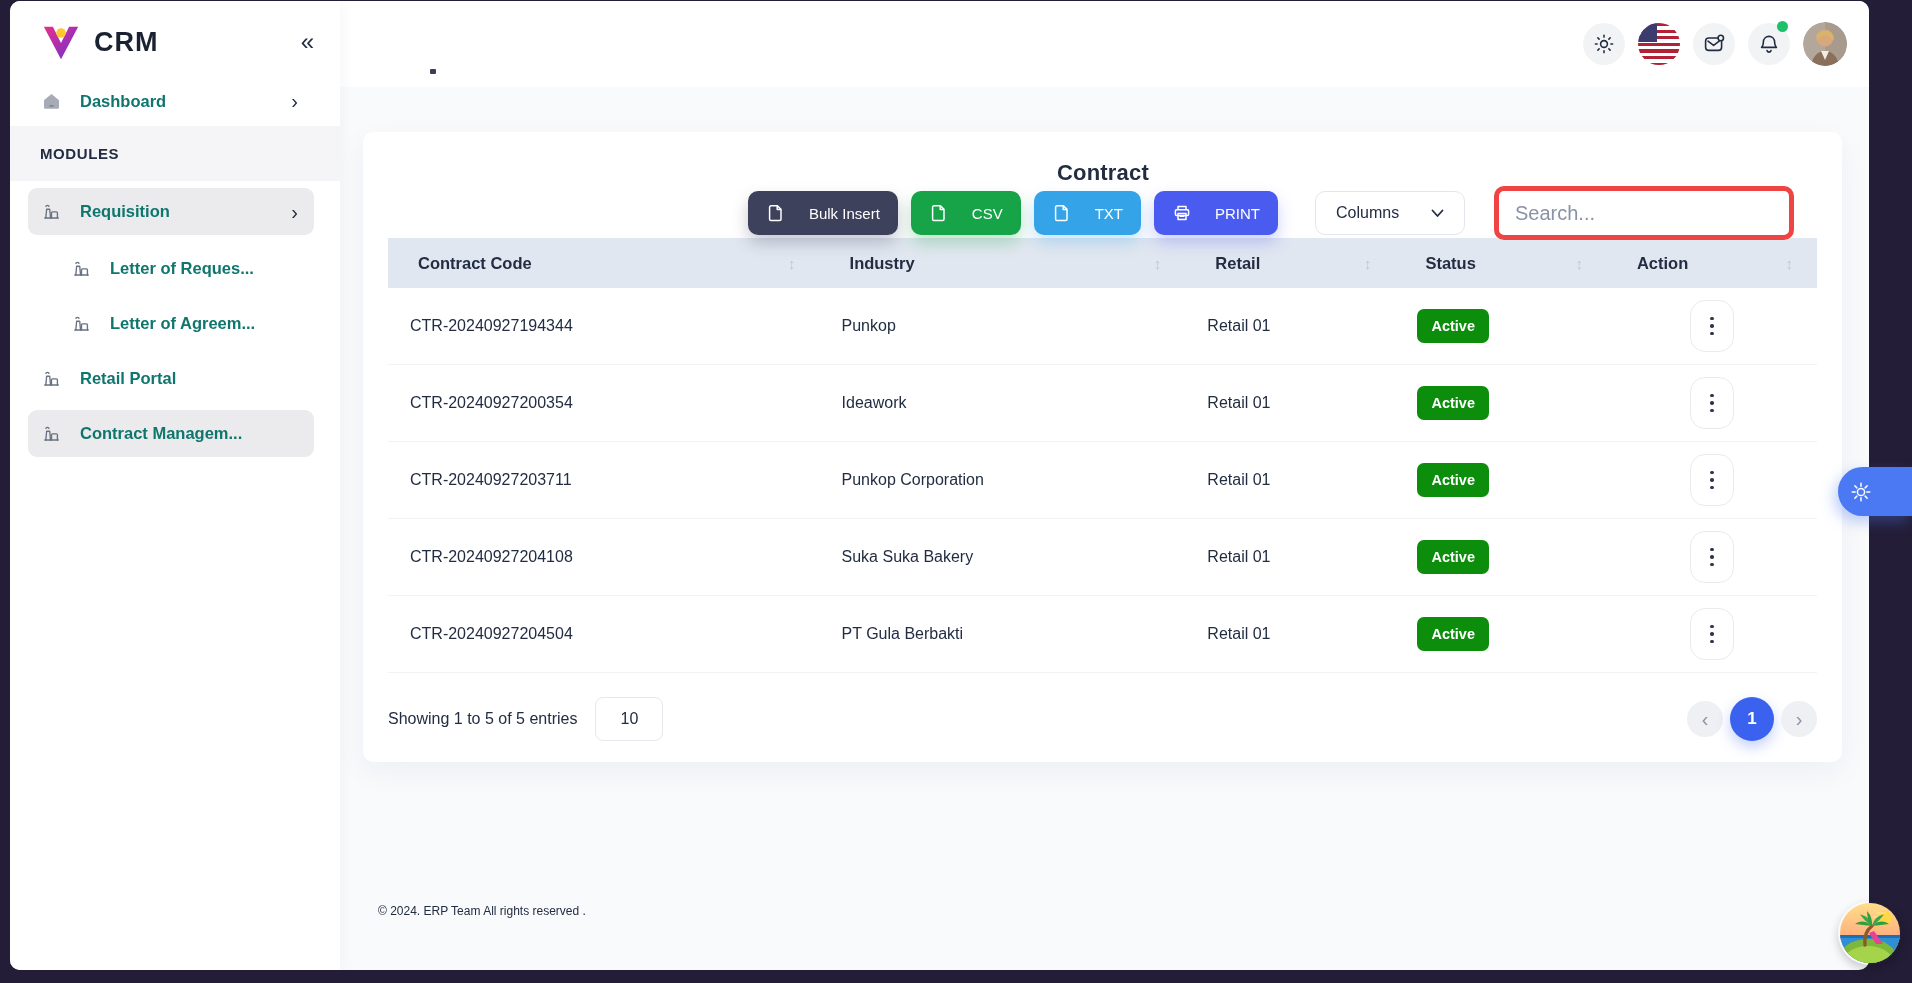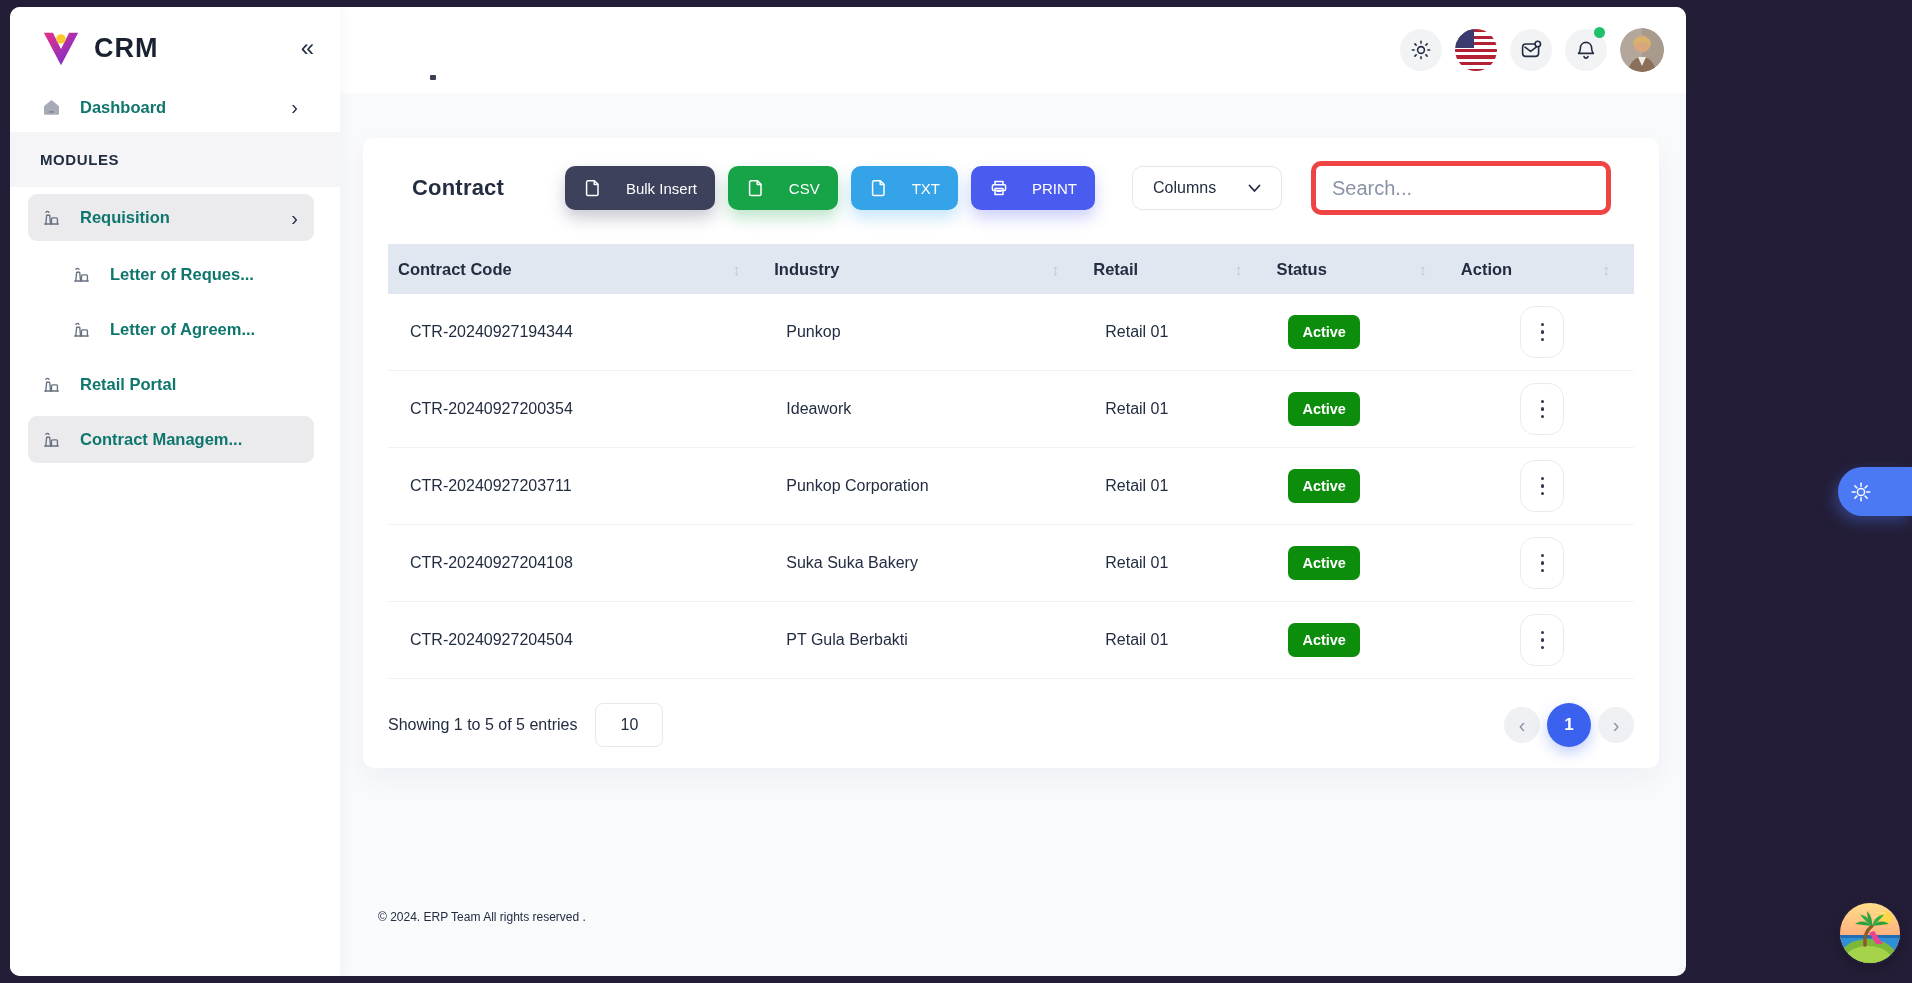--- a/index.html
+++ b/index.html
@@ -1,18 +1,18 @@
 <!DOCTYPE html>
 <html><head>
 <meta charset="utf-8">
 <style>
   html,body{margin:0;padding:0;}
   body{width:1912px;height:983px;background:#231d37;font-family:"Liberation Sans",sans-serif;-webkit-font-smoothing:antialiased;}
   .frame{position:relative;width:1912px;height:983px;overflow:hidden;}
-  .app{position:absolute;left:10px;top:7px;width:1676px;height:969px;background:#f9fafb;border-radius:10px;overflow:hidden;display:flex;}
+  .app{position:absolute;left:10px;top:1px;width:1859px;height:969px;background:#f9fafb;border-radius:10px;overflow:hidden;display:flex;}
 
   
   .sidebar{width:330px;min-width:330px;background:#ffffff;box-shadow:2px 0 14px rgba(20,20,40,.04);z-index:2;}
   .brand-row{height:70px;display:flex;align-items:center;padding:6px 26px 0 30px;}
   .brand-logo{width:42px;height:40px;display:block;}
   .brand-name{font-size:27px;font-weight:700;color:#1a2232;letter-spacing:1px;margin-left:12px;}
   .collapse-btn{margin-left:auto;color:#232d42;font-size:24px;line-height:1;cursor:pointer;}
   .collapse-btn::after{content:"\00AB";}
   .nav-row{display:flex;align-items:center;height:44px;color:#0f766e;font-size:16.5px;font-weight:600;cursor:pointer;}
   .nav-dashboard{margin:2px 26px 0 18px;padding:0 16px 0 14px;}
@@ -36,37 +36,37 @@
   .icon-btn svg{width:24px;height:24px;}
   .flag-circle{width:42px;height:42px;border-radius:50%;overflow:hidden;position:relative;background:repeating-linear-gradient(#b22234 0 3.3px,#ffffff 3.3px 6.6px);cursor:pointer;}
   .flag-circle::before{content:"";position:absolute;left:0;top:0;width:19px;height:19px;background:#3c3b6e;}
   .green-dot{position:absolute;top:-2px;right:2px;width:11px;height:11px;border-radius:50%;background:#1fc06a;}
   .avatar{width:44px;height:44px;border-radius:50%;overflow:hidden;cursor:pointer;}
   .avatar svg{display:block;width:44px;height:44px;}
 
   
   .content{flex:1;position:relative;padding:45px 27px 0 23px;}
   .card{background:#fff;border-radius:10px;height:630px;box-shadow:0 10px 30px rgba(17,38,146,.05);}
-  .card-head{display:flex;align-items:center;padding:28px 48px 0 49px;height:44px;}
+  .card-head{display:flex;align-items:center;padding:28px 48px 0 49px;height:44px;flex-direction:column;}
   .card-title{margin:0;font-size:22px;font-weight:600;color:#232d42;letter-spacing:.2px;}
   .head-actions{margin-left:auto;display:flex;align-items:center;gap:13px;}
   .btn{display:flex;align-items:center;gap:23px;height:44px;border:none;border-radius:10px;color:#fff;font-size:15px;font-weight:500;font-family:inherit;padding:0 18px;cursor:pointer;}
   .btn svg{width:20px;height:20px;}
   .btn-dark{background:#3d415c;box-shadow:0 8px 16px rgba(61,65,92,.28);}
   .btn-csv{background:#17a348;box-shadow:0 8px 16px rgba(23,163,72,.28);}
   .btn-txt{background:#35a3e8;box-shadow:0 8px 16px rgba(53,163,232,.28);}
   .btn-print{background:#4a5bef;box-shadow:0 8px 16px rgba(74,91,239,.28);}
   .btn-columns{margin-left:24px;background:#fff;border:1px solid #e3e6ec;color:#232d42;width:150px;justify-content:space-between;padding:8px 20px;border-radius:10px;font-size:16px;}
   .btn-columns svg{width:13px;height:9px;}
   .search-input{width:258px;height:44px;margin-left:16px;border:5px solid #ef4444;border-radius:10px;padding:0 16px;font-size:20px;font-family:inherit;color:#0369a1;outline:none;background:#fff;}
   .search-input::placeholder{color:#8a92a6;}
 
   table.grid{width:calc(100% - 50px);margin:34px 25px 0 25px;border-collapse:collapse;table-layout:fixed;}
   .grid thead th{background:#e1e7f0;height:50px;padding:0;text-align:left;cursor:pointer;}
-  .grid .th-inner{display:flex;align-items:center;justify-content:space-between;padding:0 24px 0 10px;font-size:16.5px;font-weight:700;color:#232d42;}
+  .grid .th-inner{display:flex;align-items:center;justify-content:space-between;padding:0 24px 0 30px;font-size:16.5px;font-weight:700;color:#232d42;}
   .sort-ico{color:#c3c9d5;font-size:15px;}
   .sort-ico::after{content:"\2195";}
   .grid tbody td{height:76px;padding:0 0 0 22px;font-size:16px;color:#232d42;border-bottom:1px solid #f2f3f6;}
   .badge{display:inline-block;background:#0c8d0c;color:#fff;font-size:14.5px;font-weight:600;padding:10px 14px;border-radius:7px;line-height:1;}
   .td-action{text-align:center;padding-left:0 !important;}
   .dots-btn{display:inline-flex;flex-direction:column;align-items:center;justify-content:center;gap:4px;width:44px;height:52px;background:#fff;border:1px solid #e8eaee;border-radius:15px;cursor:pointer;}
   .dots-btn i{width:3.5px;height:3.5px;border-radius:50%;background:#2f3650;}
 
   .table-foot{display:flex;align-items:center;margin:0 25px;padding-top:24px;}
   .showing-text{font-size:16px;color:#232d42;}

